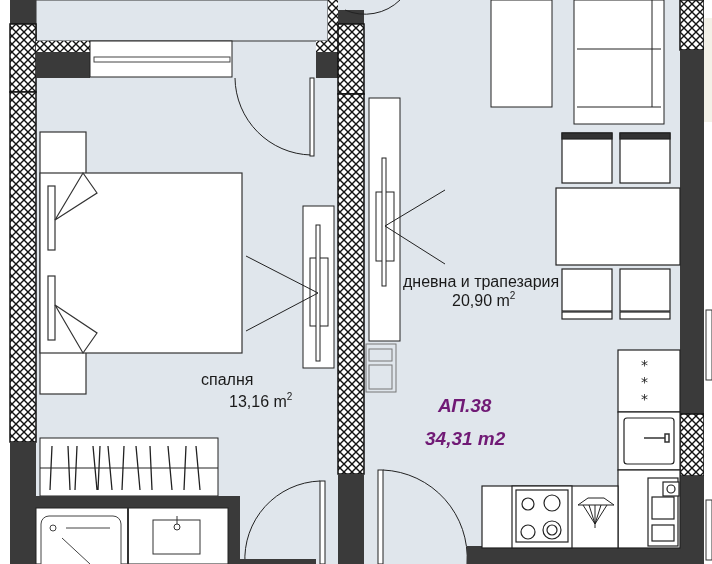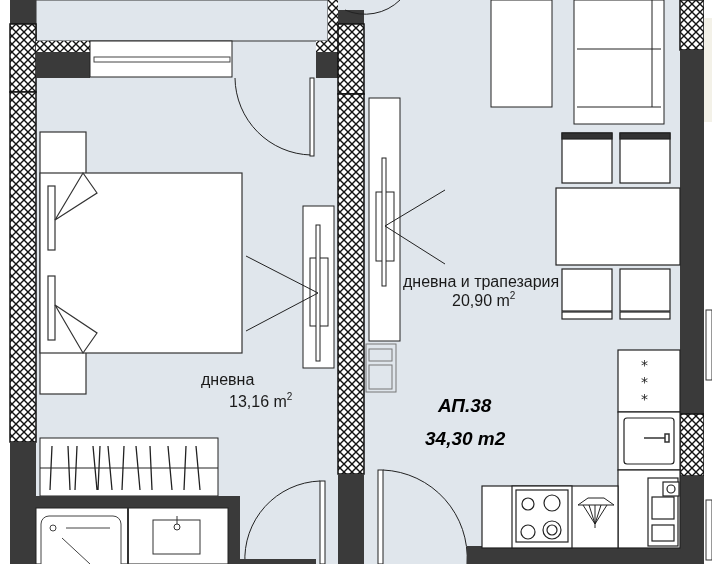--- a/index.html
+++ b/index.html
@@ -1,21 +1,21 @@
 <!DOCTYPE html>
 <html><head>
 <meta charset="utf-8">
 <style>
   html, body { margin:0; padding:0; background:#ffffff; }
   body { width:712px; height:564px; overflow:hidden; position:relative; font-family:"Liberation Sans", sans-serif; }
   #plan { position:absolute; left:0; top:0; width:712px; height:564px; }
   .label { position:absolute; color:#1a1a1a; white-space:nowrap; font-family:"Liberation Sans", sans-serif; }
   .room-name { font-size:16px; }
   .room-area { font-size:16px; }
-  .apt { font-size:19px; font-weight:bold; font-style:italic; color:#000000; }
+  .apt { font-size:19px; font-weight:bold; font-style:italic; color:#701a75; }
   sup { font-size:10px; vertical-align:top; position:relative; top:-2px; }
 </style>
 </head>
 <body>
 
 <svg id="plan" viewBox="0 0 712 564" xmlns="http://www.w3.org/2000/svg">
   <defs>
     <pattern id="hatch" width="8" height="8" patternUnits="userSpaceOnUse">
       <rect width="8" height="8" fill="#ffffff"></rect>
       <path d="M0,0 L8,8 M8,0 L0,8" stroke="#111" stroke-width="1.4"></path>
@@ -183,20 +183,20 @@
   </g>
   <g stroke="#222" stroke-width="1.2" fill="#fff">
     <rect x="648" y="478" width="30" height="68"></rect>
     <rect x="652" y="497" width="22" height="22"></rect>
     <rect x="652" y="525" width="22" height="16"></rect>
     <rect x="663" y="482" width="16" height="14"></rect>
     <circle cx="671" cy="489" r="4"></circle>
   </g>
 </svg>
 
-<div class="label room-name" style="left:201px; top:371px;">дневна</div>
+<div class="label room-name" style="left:201px; top:371px;">спалня</div>
 <div class="label room-area" style="left:197px; top:393px;margin-left:32px;"><span>13,16 m</span><sup>2</sup></div>
 
 <div class="label room-name" style="left:403px; top:273px;">дневна и трапезария</div>
 <div class="label room-area" style="left:452px; top:292px;"><span>20,90 m</span><sup>2</sup></div>
 
 <div class="label apt" style="left:438px; top:395px;">АП.38</div>
-<div class="label apt" style="left:425px; top:428px;">34,30 m2</div>
+<div class="label apt" style="left:425px; top:428px;">34,31 m2</div>
 
 </body></html>

